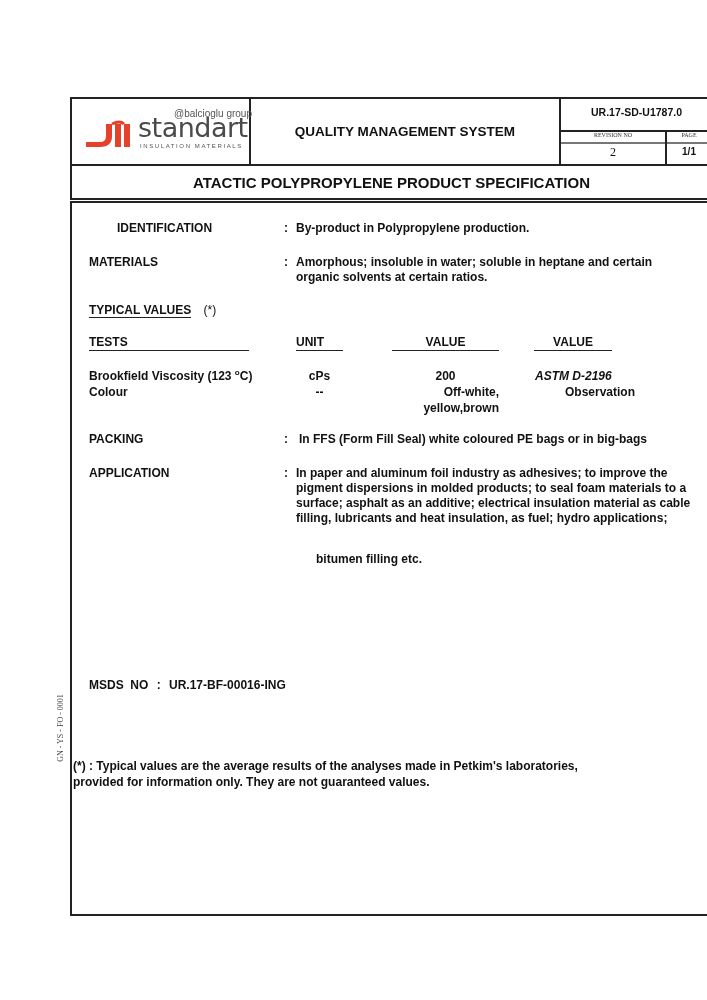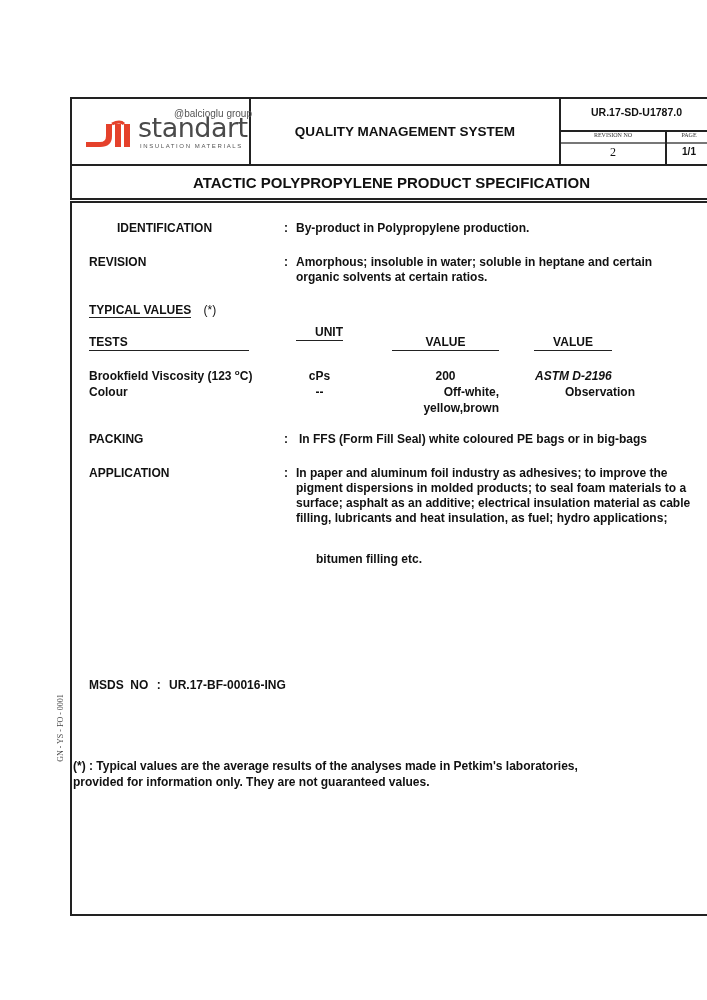--- a/index.html
+++ b/index.html
@@ -45,34 +45,34 @@
 <div class="abs b" style="left:666px; top:146px; width:46px; text-align:center; font-size:10px;">1/1</div>
 
 <div class="abs b" style="left:70px; top:166px; width:643px; height:32px; display:flex; align-items:center; justify-content:center; font-size:15px;">ATACTIC POLYPROPYLENE PRODUCT SPECIFICATION</div>
 
 <div class="frame" style="left:70px; top:201px; width:643px; height:715px;"></div>
 
 <div class="txt" style="left:89px; top:221px;padding-left:28px;">IDENTIFICATION</div>
 <div class="txt" style="left:284px; top:221px;">:</div>
 <div class="txt" style="left:296px; top:221px;">By-product in Polypropylene production.</div>
 
-<div class="txt" style="left:89px; top:255px;">REVISION</div>
+<div class="txt" style="left:89px; top:255px;">MATERIALS</div>
 <div class="txt" style="left:284px; top:255px;">:</div>
 <div class="txt" style="left:296px; top:255px;">Amorphous; insoluble in water; soluble in heptane and  certain</div>
 <div class="txt" style="left:296px; top:270px;">organic solvents at certain ratios.</div>
 
 <div class="txt" style="left:89px; top:303px;">
   <span class="ul">TYPICAL VALUES</span>
   <span style="margin-left:9px; font-weight:normal;">(*)</span>
 </div>
 
 <div class="txt" style="left:89px; top:335px; width:160px; border-bottom:1.5px solid #222;">
   <span>TESTS</span>
 </div>
-<div class="txt" style="left:296px; top:325px; width:47px; text-align:right; border-bottom:1.5px solid #222;">
+<div class="txt" style="left:296px; top:335px; width:47px; text-align:left; border-bottom:1.5px solid #222;">
   <span>UNIT</span>
 </div>
 <div class="txt" style="left:392px; top:335px; width:107px; text-align:center; border-bottom:1.5px solid #222;">
   <span>VALUE</span>
 </div>
 <div class="txt" style="left:534px; top:335px; width:78px; text-align:center; border-bottom:1.5px solid #222;">
   <span>VALUE</span>
 </div>
 
 <div class="txt" style="left:89px; top:369px;">

